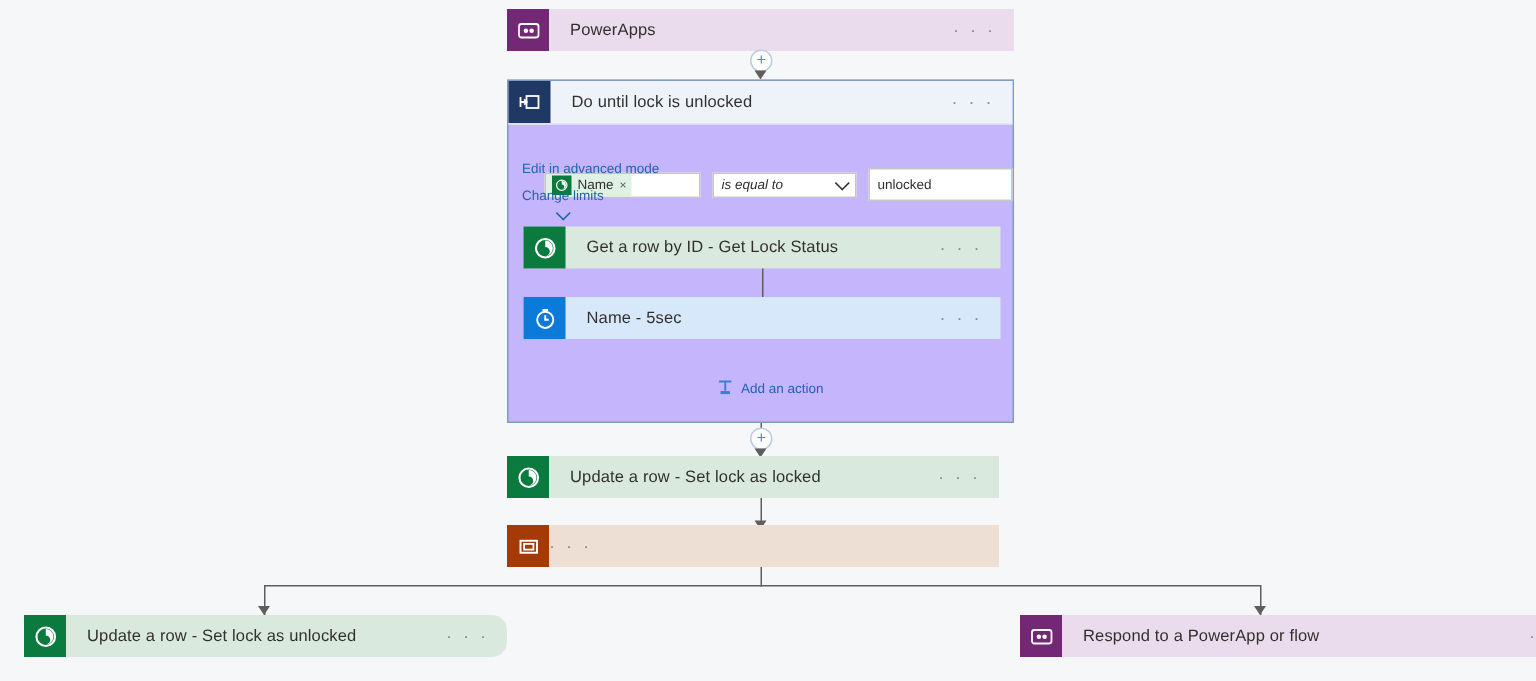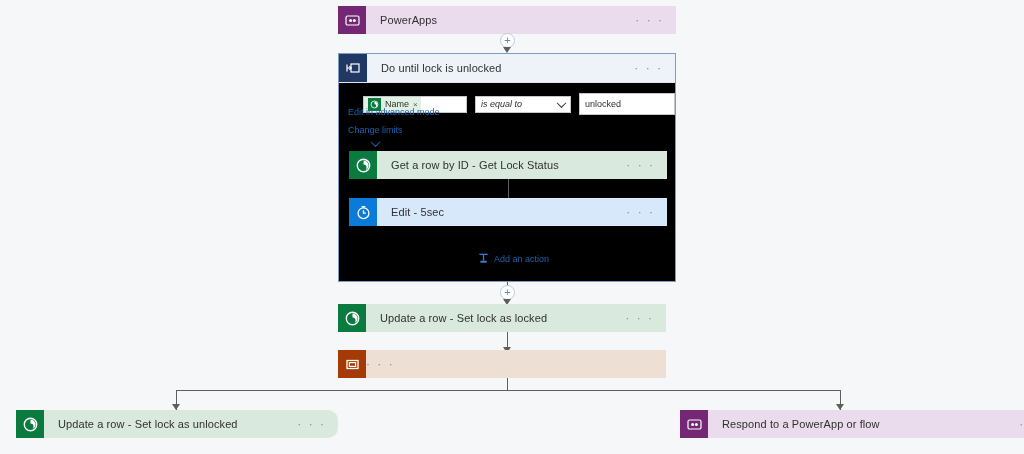--- a/index.html
+++ b/index.html
@@ -68,21 +68,21 @@
   .ic-scope { background: #a53a06; }
   .ic-dountil { background: #1f3864; }
 
   
   .loop-box {
     position: absolute;
     left: 338px;
     top: 53px;
     width: 338px;
     height: 229px;
-    background: #000000;
+    background: #c4b5fd;
     border: 1px solid #7f9bc0;
     box-sizing: border-box;
   }
   .loop-header {
     position: relative;
     height: 28px;
     display: flex;
     align-items: center;
     background: #eef3f9;
     border-bottom: 1px solid #e2e6ea;
@@ -91,20 +91,21 @@
     position: relative;
     padding: 0;
   }
 
   
   .cond-row {
     display: flex;
     align-items: center;
     padding: 10px 0 0 24px;
     gap: 8px;
+    margin-top: 19px;
   }
   .token-field {
     width: 104px;
     height: 17px;
     border: 1px solid #c8c6c4;
     background: #ffffff;
     display: flex;
     align-items: center;
     box-sizing: border-box;
   }
@@ -318,21 +319,21 @@
 
     <div class="card c-delay" style="left:10px; top:144px; width:318px;">
       <div class="card-icon ic-delay">
         <svg width="17" height="17" viewBox="0 0 17 17">
           <circle cx="8.5" cy="9.2" r="5.4" fill="none" stroke="#ffffff" stroke-width="1.3"></circle>
           <path d="M8.5 6.2 V9.2 H10.8" fill="none" stroke="#ffffff" stroke-width="1.3"></path>
           <path d="M6.6 2.6 H10.4" stroke="#ffffff" stroke-width="1.3"></path>
           <path d="M8.5 2.6 V3.8" stroke="#ffffff" stroke-width="1.3"></path>
         </svg>
       </div>
-      <div class="card-title">Edit - 5sec</div>
+      <div class="card-title">Name - 5sec</div>
       <div class="card-menu">· · ·</div>
     </div>
   </div>
 
   <div class="adv-link">Edit in advanced mode</div>
   <div class="limits-link">
     <span>Change limits</span>
     <span class="chev"></span>
   </div>
 

